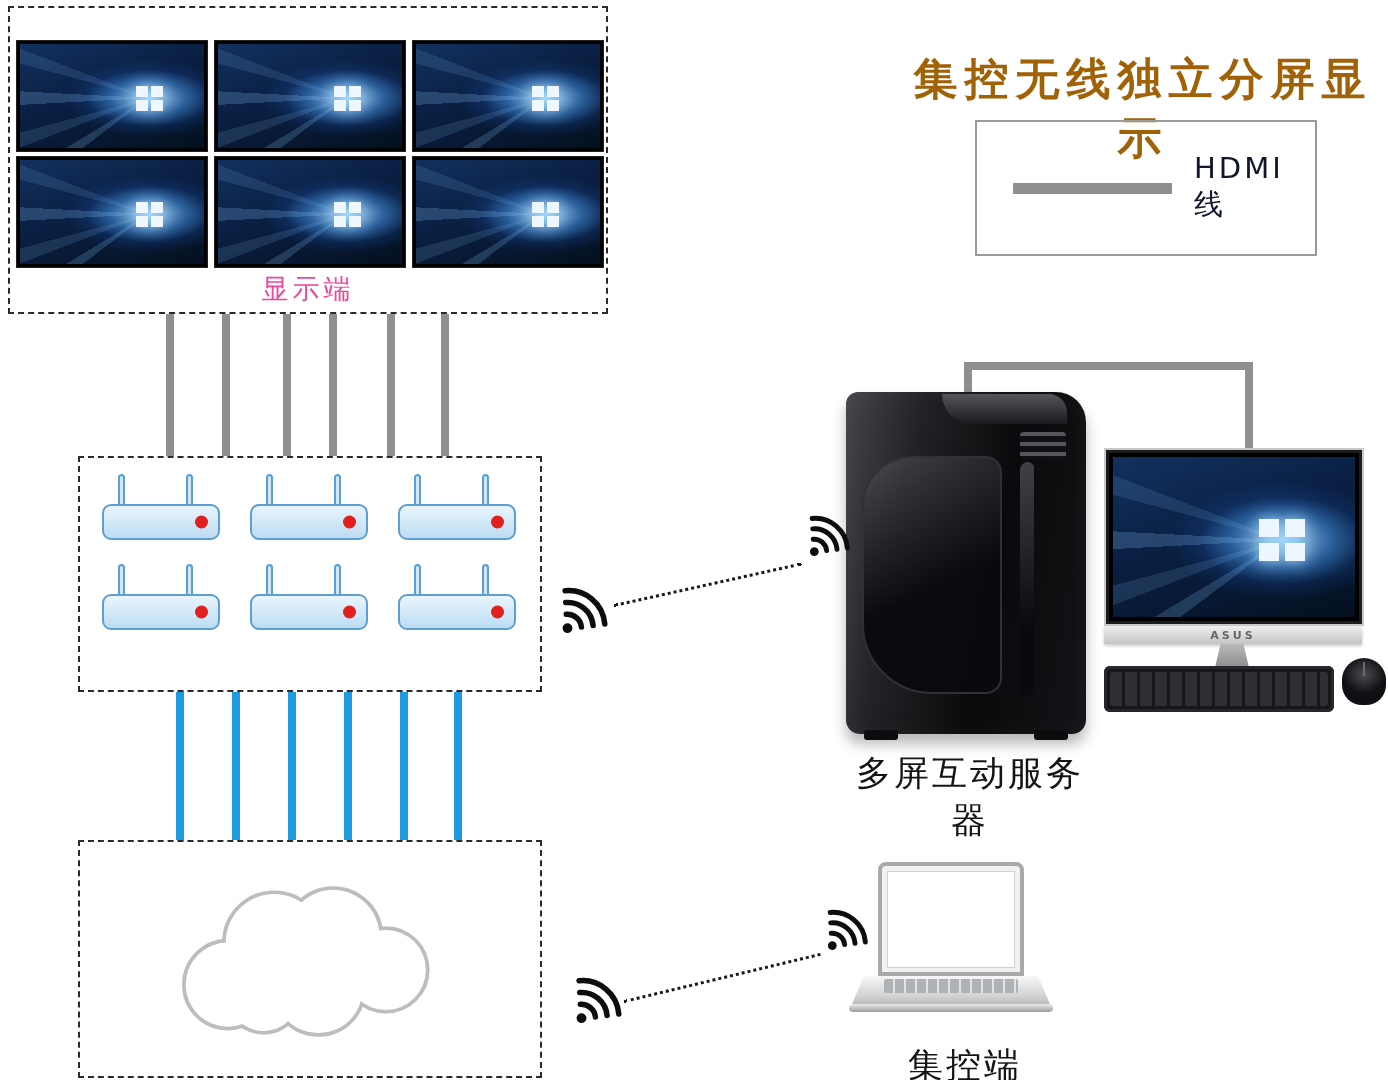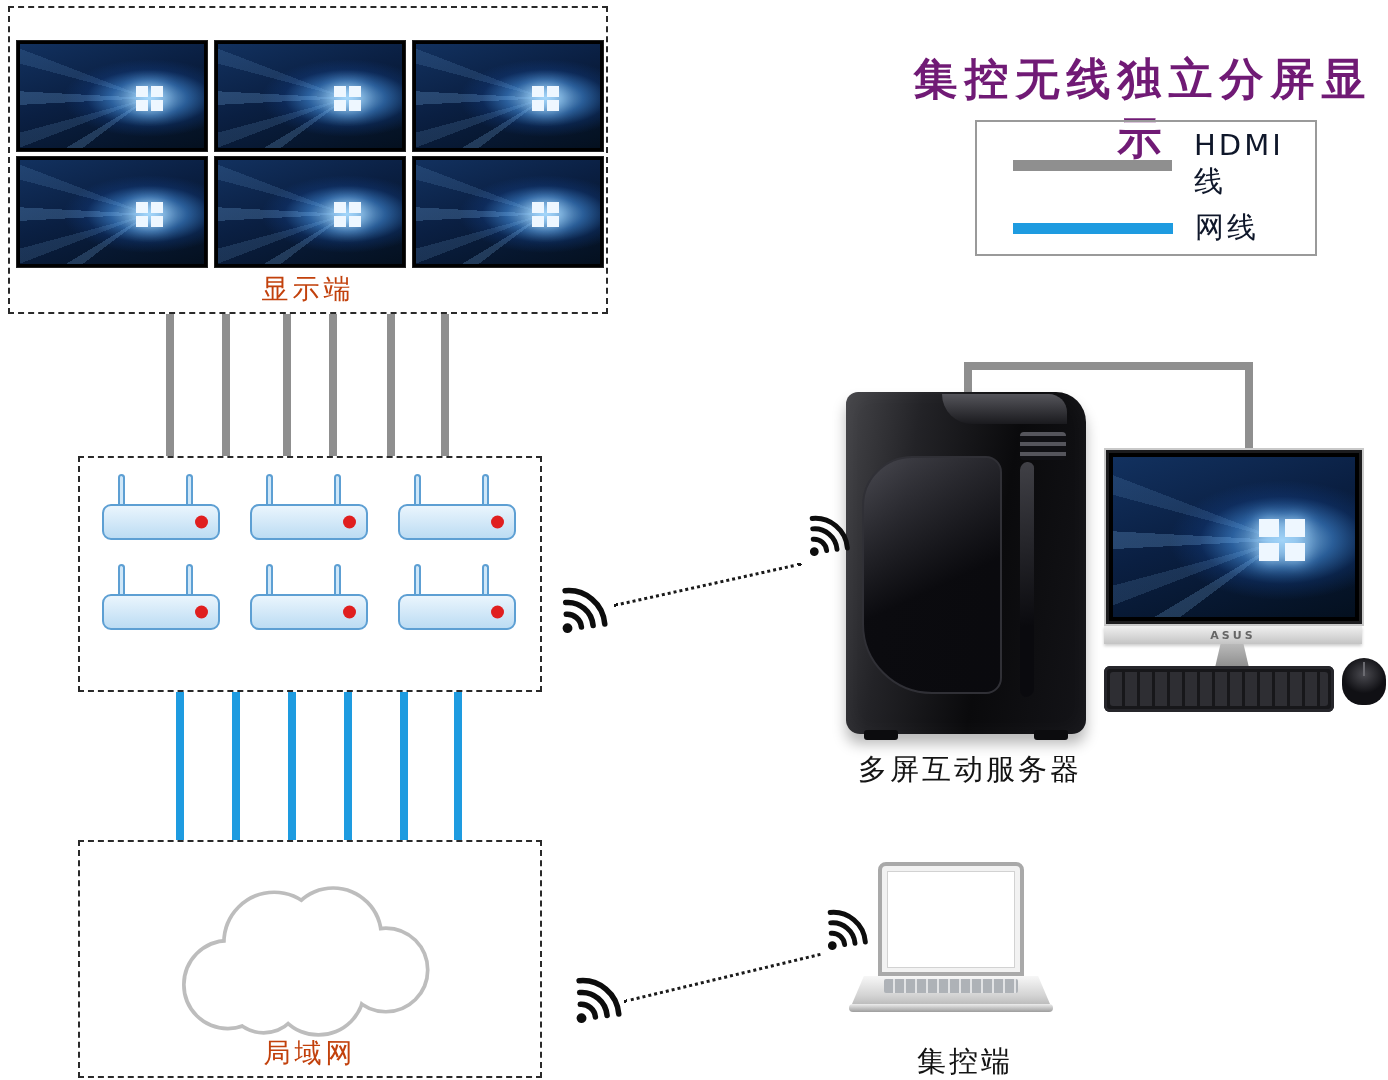--- a/index.html
+++ b/index.html
@@ -5,21 +5,21 @@
   html,body{margin:0;padding:0;background:#fff;}
   .canvas{position:relative;width:1388px;height:1080px;overflow:hidden;background:#fff;
           font-family:"DejaVu Sans","Liberation Sans",sans-serif;color:#111;}
 
   
   .dash-box{position:absolute;border:2px dashed #2a2a2a;box-sizing:border-box;}
   .box-display{left:8px;top:6px;width:600px;height:308px;}
   .box-gateway{left:78px;top:456px;width:464px;height:236px;}
   .box-lan{left:78px;top:840px;width:464px;height:238px;}
   .group-label{position:absolute;left:0;right:0;bottom:5px;text-align:center;
-               font-size:27px;letter-spacing:4px;color:#c2410c;}
+               font-size:27px;letter-spacing:4px;color:#ec4899;}
 
   
   .hdmi-v{position:absolute;top:314px;width:8px;height:142px;background:#8f8f8f;}
   .net-v{position:absolute;top:692px;width:8px;height:148px;background:#1e9be0;}
   .hdmi-path{position:absolute;left:964px;top:362px;width:289px;height:96px;box-sizing:border-box;
              border-top:8px solid #8f8f8f;border-left:8px solid #8f8f8f;border-right:8px solid #8f8f8f;}
   .dotline{position:absolute;height:0;border-top:3px dotted #1a1a1a;transform-origin:left center;}
   .d1{left:614px;top:604px;width:192px;transform:rotate(-12.5deg);}
   .d2{left:624px;top:1000px;width:202px;transform:rotate(-13.5deg);}
 
@@ -47,21 +47,21 @@
   .rbody{position:absolute;left:0;top:30px;width:118px;height:36px;box-sizing:border-box;
          background:linear-gradient(#eaf5fd,#bcdcf3);border:2px solid #5d9fd3;border-radius:9px;}
   .led{position:absolute;right:10px;top:50%;transform:translateY(-50%);width:13px;height:13px;
        border-radius:50%;background:#e01f1f;}
 
   
   .cloud{position:absolute;left:72px;top:20px;width:316px;height:180px;}
 
   
   .title{position:absolute;left:900px;top:50px;width:486px;text-align:center;
-         font-size:44px;font-weight:700;letter-spacing:7px;color:#701a75;}
+         font-size:44px;font-weight:700;letter-spacing:7px;color:#a16207;}
   .legend{position:absolute;left:975px;top:120px;width:342px;height:136px;box-sizing:border-box;
           border:2px solid #9a9a9a;display:flex;flex-direction:column;justify-content:space-evenly;padding-left:36px;}
   .legend-row{display:flex;align-items:center;gap:22px;}
   .swatch{width:160px;height:11px;}
   .sw-hdmi{background:#8f8f8f;}
   .sw-net{background:#1e9be0;}
   .legend-label{font-size:29px;letter-spacing:3px;color:#0f172a;}
 
   
   .wifi{position:absolute;transform:rotate(40deg);}
@@ -120,21 +120,21 @@
   .lap-base{position:absolute;left:0;top:114px;width:198px;height:28px;
             background:linear-gradient(#f7f7f7 0%,#d3d3d3 70%,#bdbdbd);
             clip-path:polygon(6% 0,94% 0,100% 100%,0 100%);}
   .lap-keys{position:absolute;left:32px;top:117px;width:134px;height:14px;border-radius:2px;
             background:#c4c7cb;
             background-image:repeating-linear-gradient(90deg,#aeb2b7 0 9px,#e2e3e5 9px 11px);}
   .lap-lip{position:absolute;left:-3px;top:142px;width:204px;height:8px;border-radius:4px;
            background:linear-gradient(#ececec,#9d9d9d);}
 
   
-  .dev-label{position:absolute;text-align:center;font-size:29px;letter-spacing:3px;color:#141414;}
+  .dev-label{position:absolute;text-align:center;font-size:35px;letter-spacing:3px;color:#141414;}
   .lbl-server{left:838px;top:750px;width:264px;}
   .lbl-controller{left:872px;top:1042px;width:186px;}
 </style>
 </head>
 <body>
 
 <div class="canvas">
 
   <div class="hdmi-v" style="left:166px"></div>
   <div class="hdmi-v" style="left:222px"></div>
@@ -246,32 +246,27 @@
       </g>
       <g fill="#fff" stroke="none">
         <circle cx="72" cy="116" r="40"></circle>
         <circle cx="116" cy="76" r="46"></circle>
         <circle cx="172" cy="70" r="44"></circle>
         <circle cx="222" cy="102" r="38"></circle>
         <circle cx="158" cy="120" r="42"></circle>
         <circle cx="106" cy="126" r="34"></circle>
       </g>
     </svg>
-    <div class="group-label">局域网</div>
   </div>
 
   <div class="title">集控无线独立分屏显示</div>
   <div class="legend">
     <div class="legend-row">
       <span class="swatch sw-hdmi"></span>
       <span class="legend-label">HDMI线</span>
-    </div>
-    <div class="legend-row">
-      <span class="swatch sw-net"></span>
-      <span class="legend-label">网线</span>
     </div>
   </div>
 
   <div class="tower">
     <div class="t-body"></div>
     <div class="t-top"></div>
     <div class="t-vents"></div>
     <div class="t-window"></div>
     <div class="t-crease"></div>
     <div class="t-foot f1"></div>

